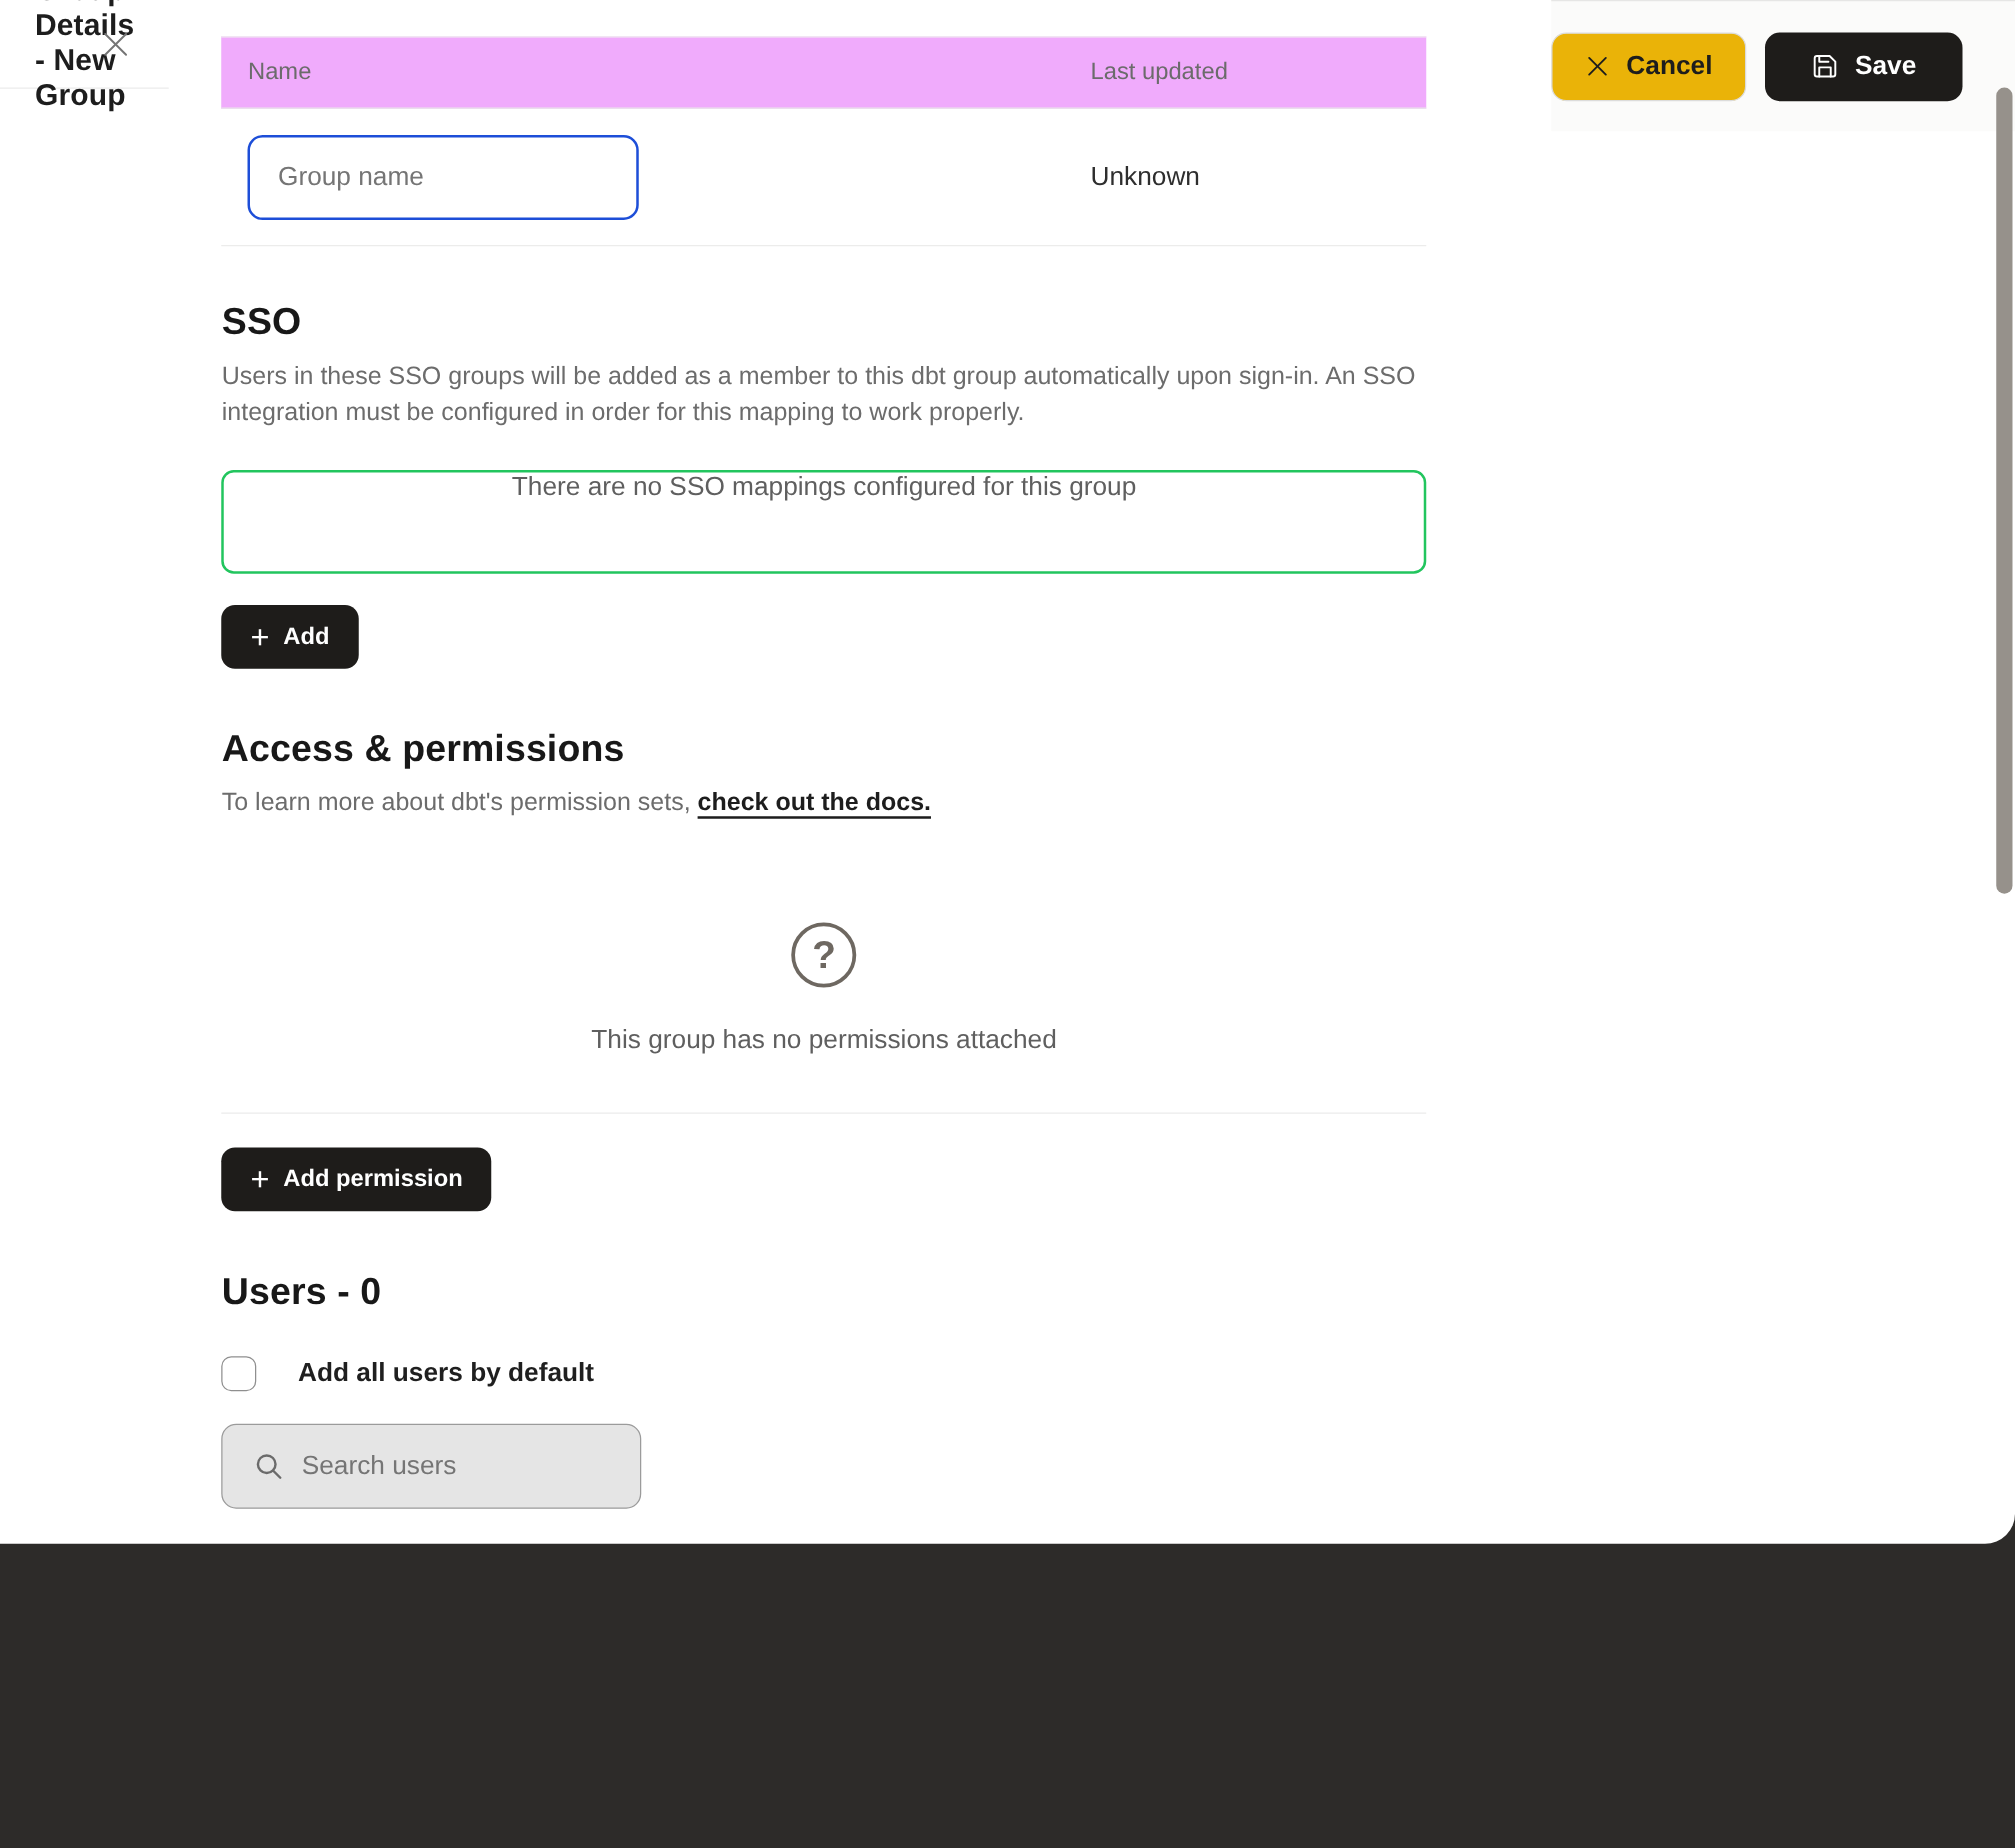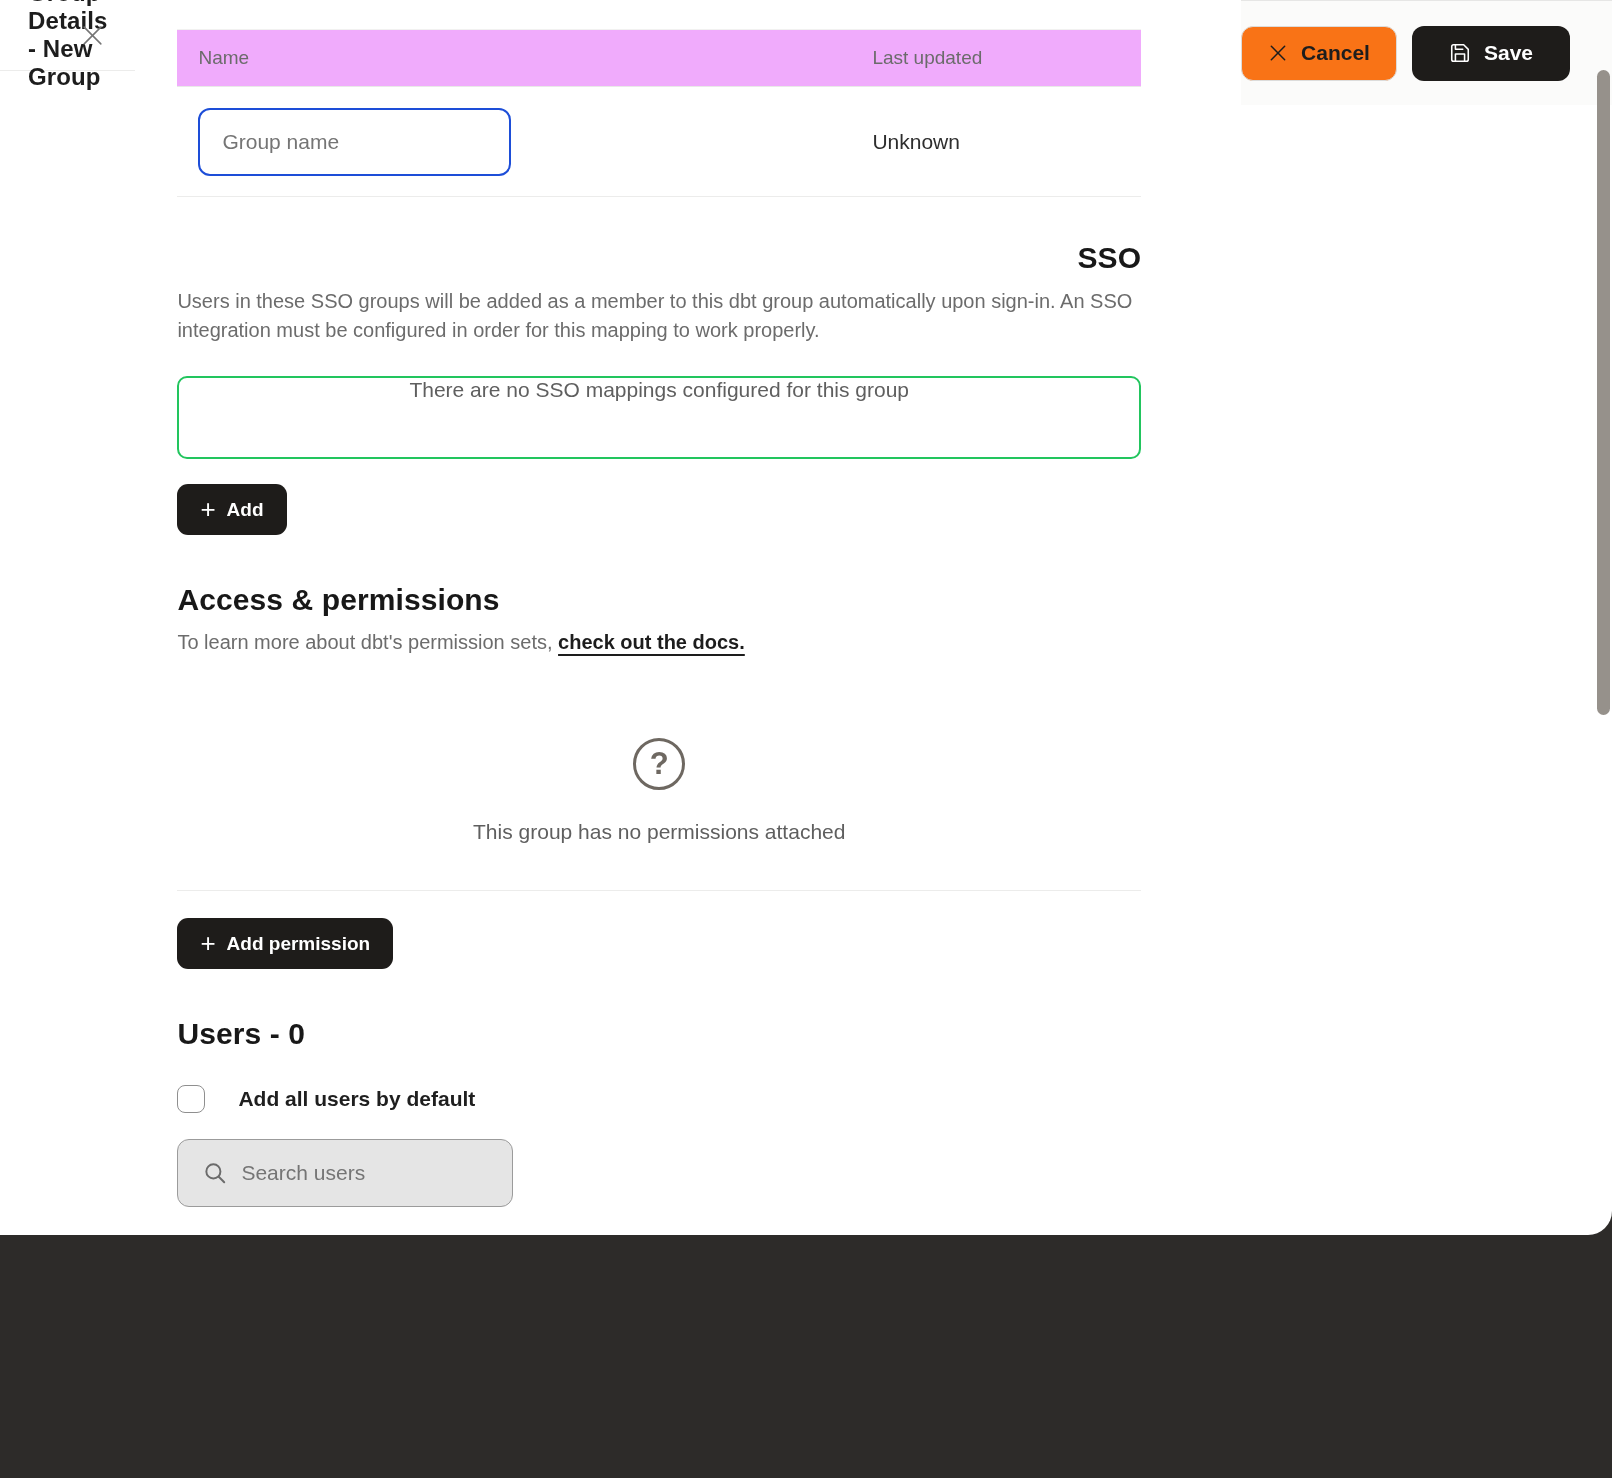--- a/index.html
+++ b/index.html
@@ -91,21 +91,21 @@
     color: #2e2e2e;
     padding-left: 21px;
   }
   
   .section-heading {
     font-size: 30px;
     font-weight: 700;
     color: #181818;
     letter-spacing: 0.1px;
   }
-  .sso-heading { margin-top: 44px; text-align: right; }
+  .sso-heading { margin-top: 44px; }
   .section-desc {
     margin-top: 12px;
     font-size: 20px;
     line-height: 29px;
     color: #6c6c6c;
     max-width: 1470px;
   }
   .empty-box {
     margin-top: 31px;
     height: 83px;
@@ -238,21 +238,21 @@
     justify-content: flex-end;
     gap: 15px;
     padding-right: 42px;
   }
   .btn-cancel {
     display: inline-flex;
     align-items: center;
     gap: 13px;
     height: 55px;
     padding: 0 26px;
-    background: #f97316;
+    background: #eab308;
     border: 1px solid #dcdcdb;
     border-radius: 12px;
     font-family: "Liberation Sans", sans-serif;
     font-size: 21px;
     font-weight: 700;
     color: #1d1d1d;
     cursor: pointer;
   }
   .btn-save {
     display: inline-flex;

